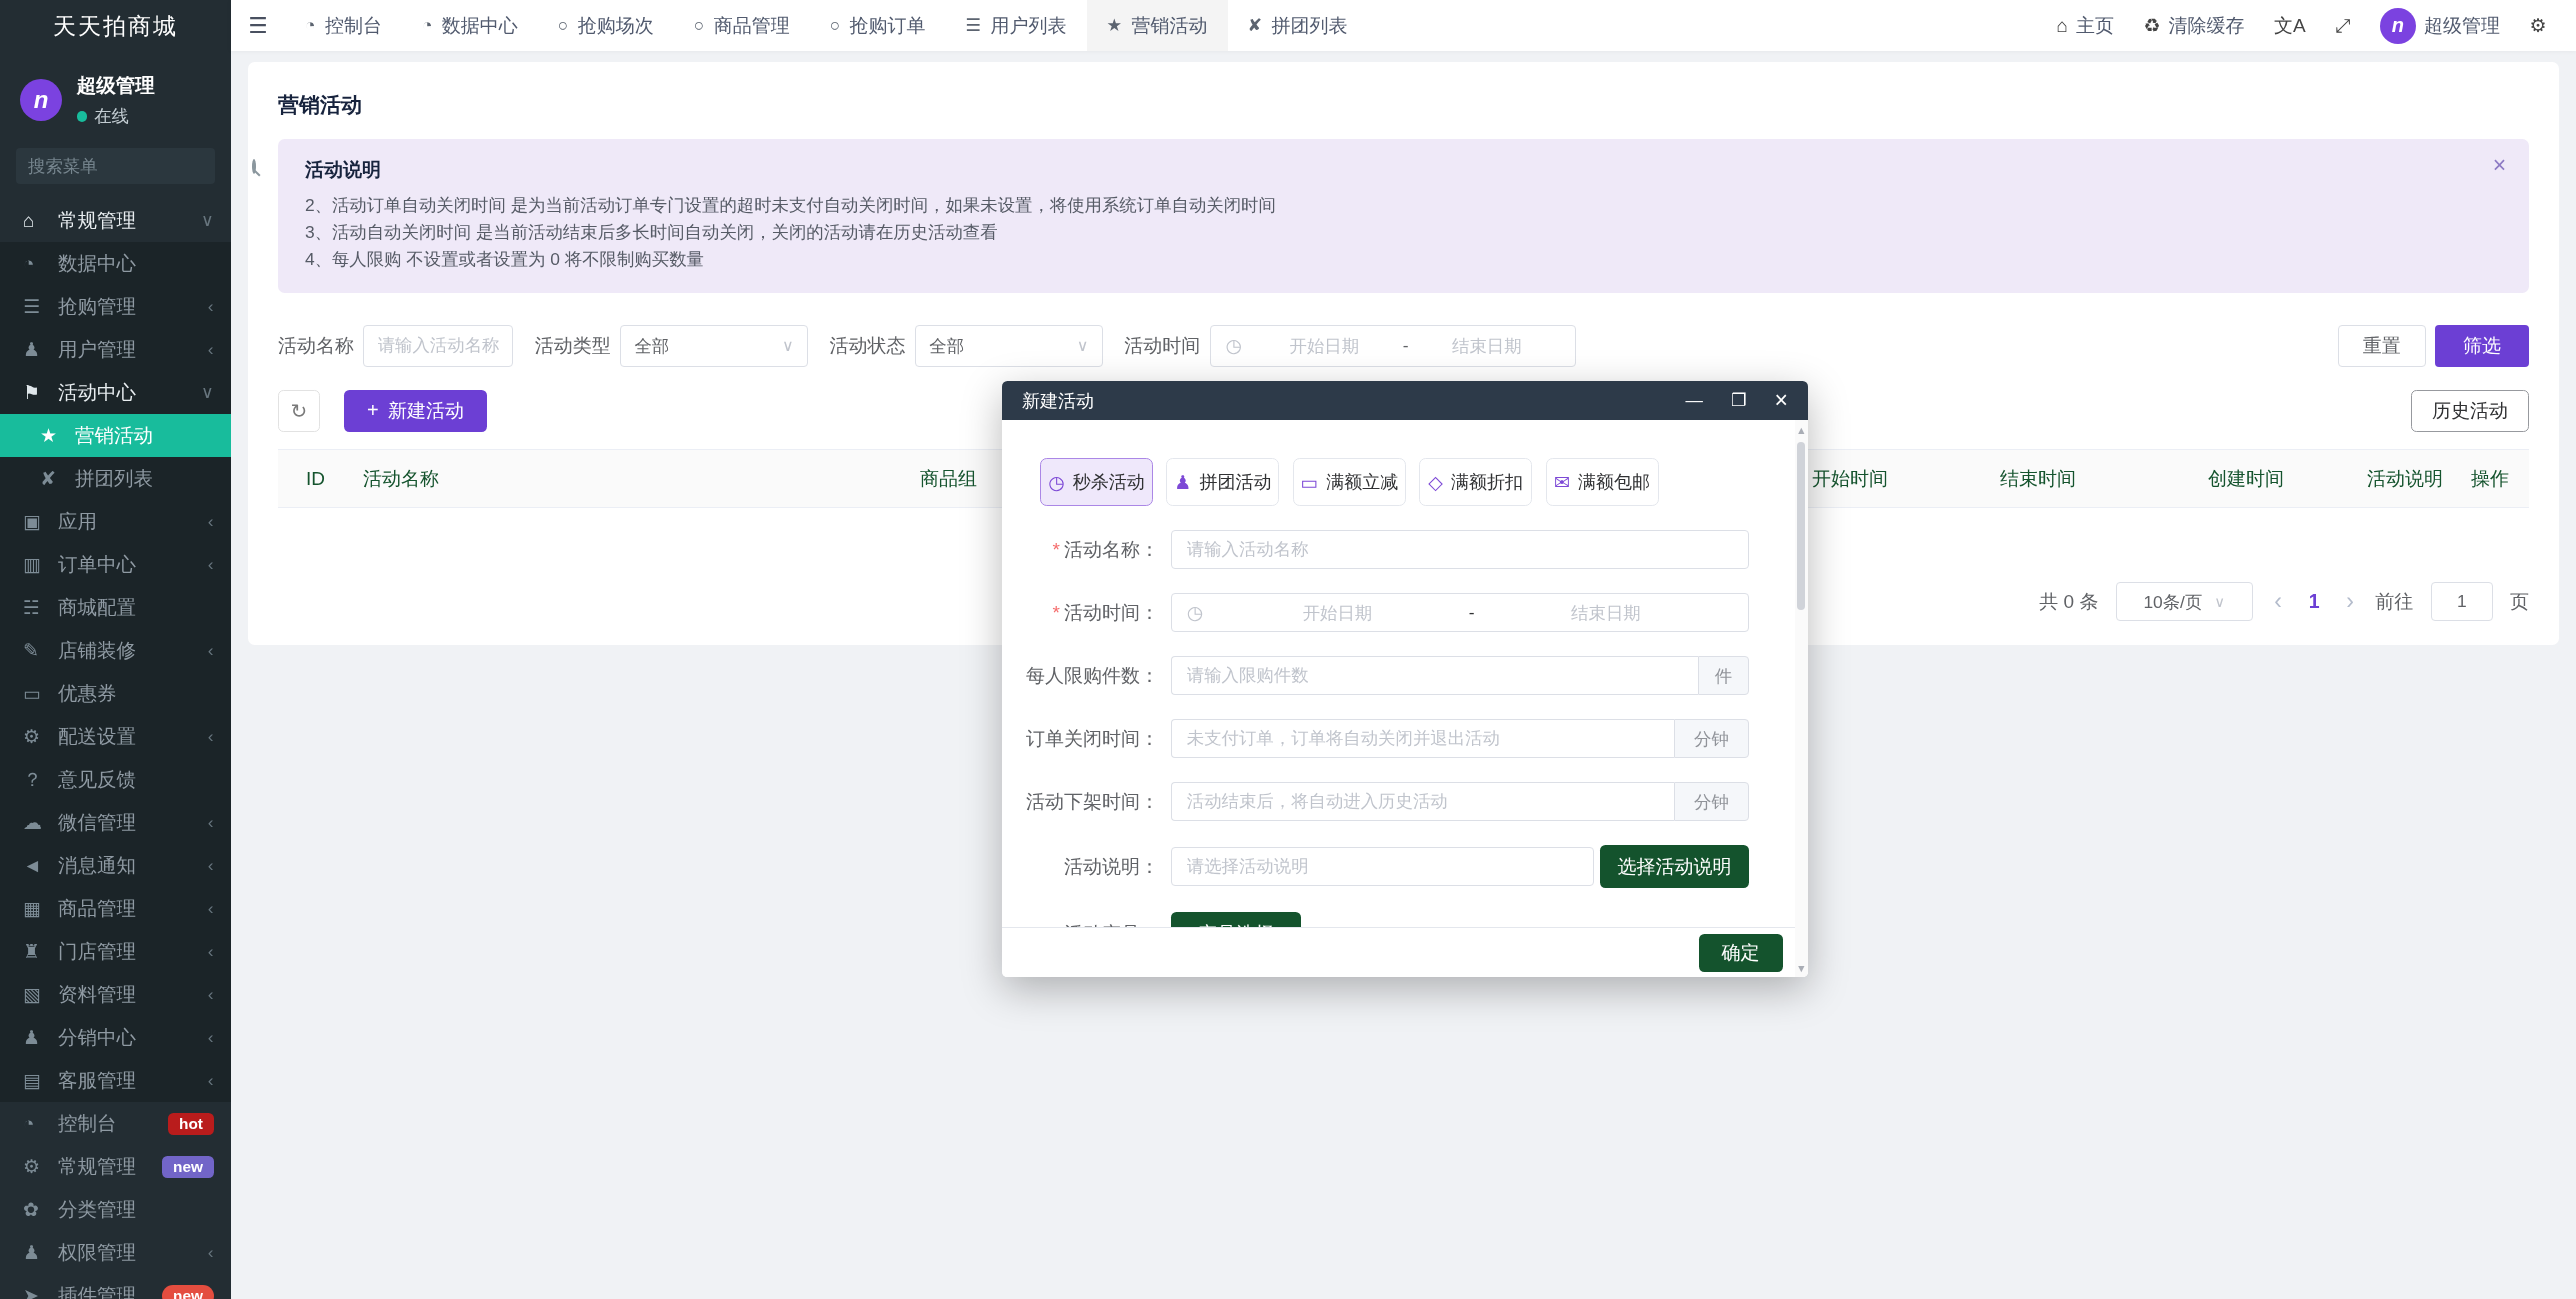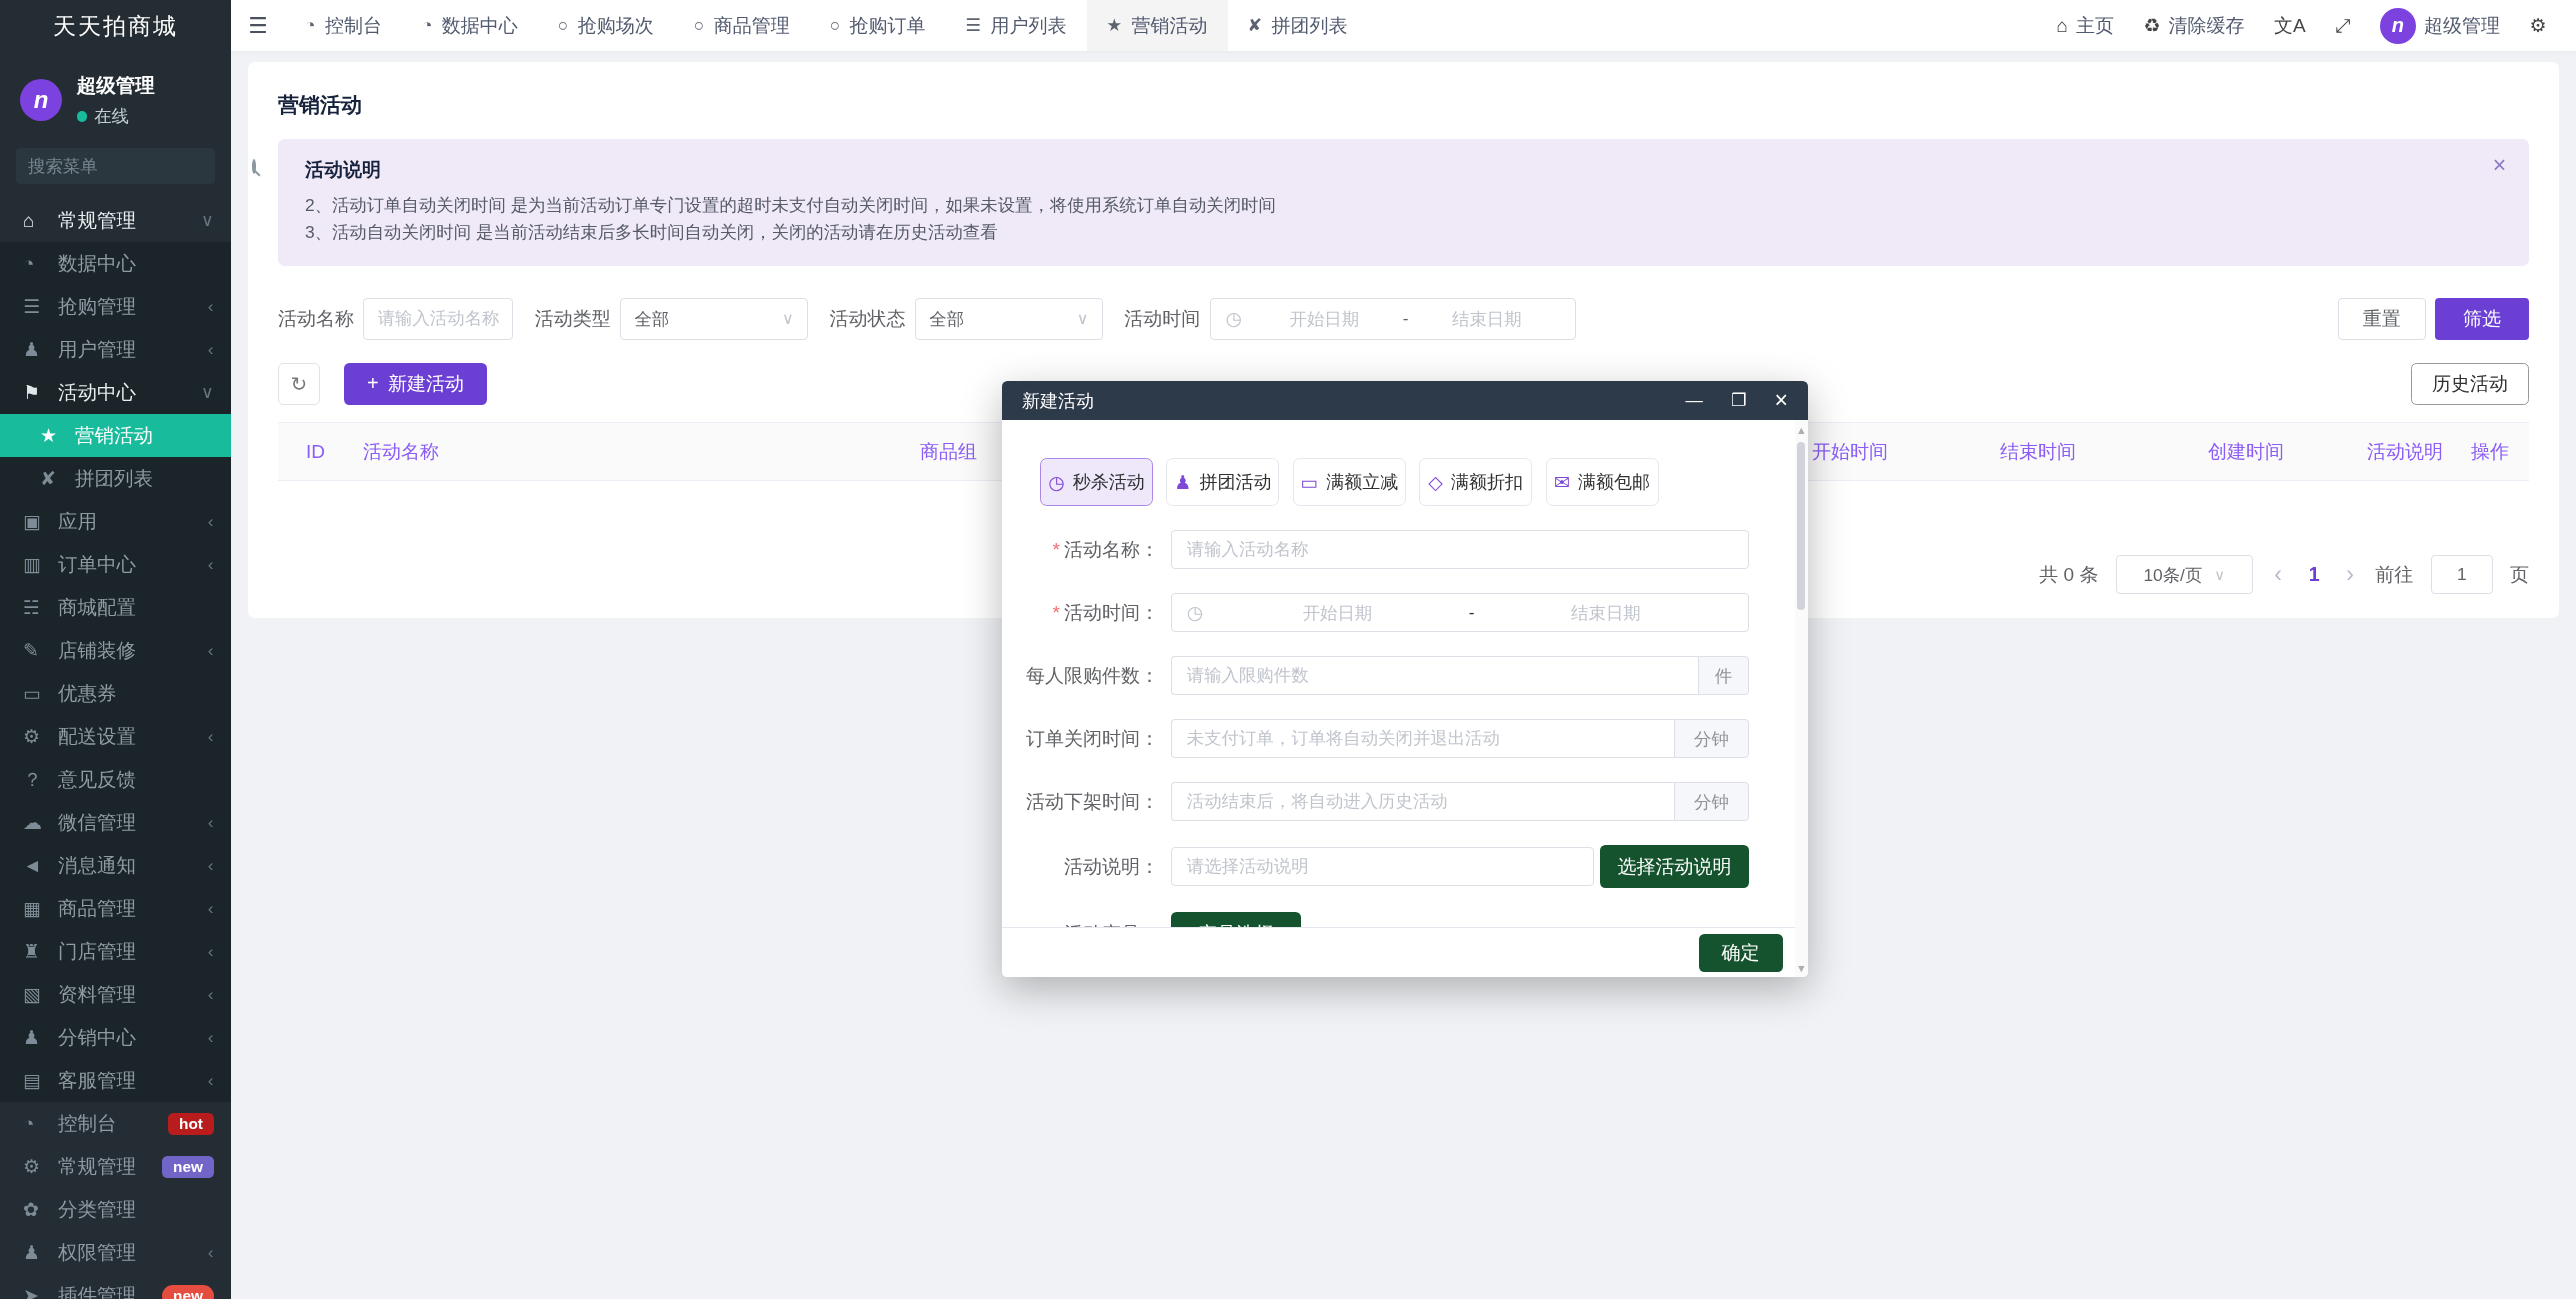--- a/index.html
+++ b/index.html
@@ -74,21 +74,21 @@
   .btn.primary { background:#6c3fd4; color:#fff; padding:0 27px; }
 
   
   .toolbar { margin-top:23px; display:flex; align-items:center; }
   .refresh-btn { width:42px; height:42px; border:0.7px solid #e2e2e2; border-radius:5.4px; display:flex; align-items:center; justify-content:center; font-size:20px; color:#7a7a7a; background:#fff; cursor:pointer; }
   .new-btn { margin-left:24px; height:42px; border-radius:5.4px; background:#6c3fd4; color:#fff; font-size:19px; display:flex; align-items:center; gap:9.4px; padding:0 23px; cursor:pointer; }
   .new-btn .plus { font-size:20px; }
   .history-btn { margin-left:auto; height:42px; border:0.7px solid #97999e; border-radius:5.4px; background:#fff; color:#303133; font-size:19px; display:flex; align-items:center; padding:0 20px; cursor:pointer; }
 
   
-  .thead { margin-top:17.4px; height:59px; background:#fafafa; border-top:0.7px solid #ebeef5; border-bottom:0.7px solid #ebeef5; display:flex; align-items:center; font-size:19px; color:#8b5cf6; }
+  .thead { margin-top:17.4px; height:59px; background:#fafafa; border-top:0.7px solid #ebeef5; border-bottom:0.7px solid #ebeef5; display:flex; align-items:center; font-size:19px; color:#14532d; }
   .th { padding-left:4px; white-space:nowrap; }
   .th:nth-child(1){ width:81px; padding-left:28px; }
   .th:nth-child(2){ width:557px; }
   .th:nth-child(3){ flex:1; }
   .th:nth-child(4){ width:188px; }
   .th:nth-child(5){ width:208px; }
   .th:nth-child(6){ width:159px; }
   .th:nth-child(7){ width:104px; }
   .th:nth-child(8){ width:62px; }
   .tbody-empty { height:59px; }
@@ -351,20 +351,21 @@
 
     <main class="content">
       <section class="card">
         <h1 class="page-title">营销活动</h1>
 
         <div class="notice">
           <span class="notice-close">×</span>
           <div class="notice-title">活动说明</div>
           <div class="notice-line">2、活动订单自动关闭时间 是为当前活动订单专门设置的超时未支付自动关闭时间，如果未设置，将使用系统订单自动关闭时间</div>
           <div class="notice-line">3、活动自动关闭时间 是当前活动结束后多长时间自动关闭，关闭的活动请在历史活动查看</div>
+          <div class="notice-line">4、每人限购 不设置或者设置为 0 将不限制购买数量</div>
         </div>
 
         <div class="filters">
           <span class="f-label">活动名称</span>
           <input class="f-input" placeholder="请输入活动名称" style="">
           <span class="f-label">活动类型</span>
           <div class="f-select">
             <span>全部</span>
             <span class="sel-arrow">∨</span>
           </div>

